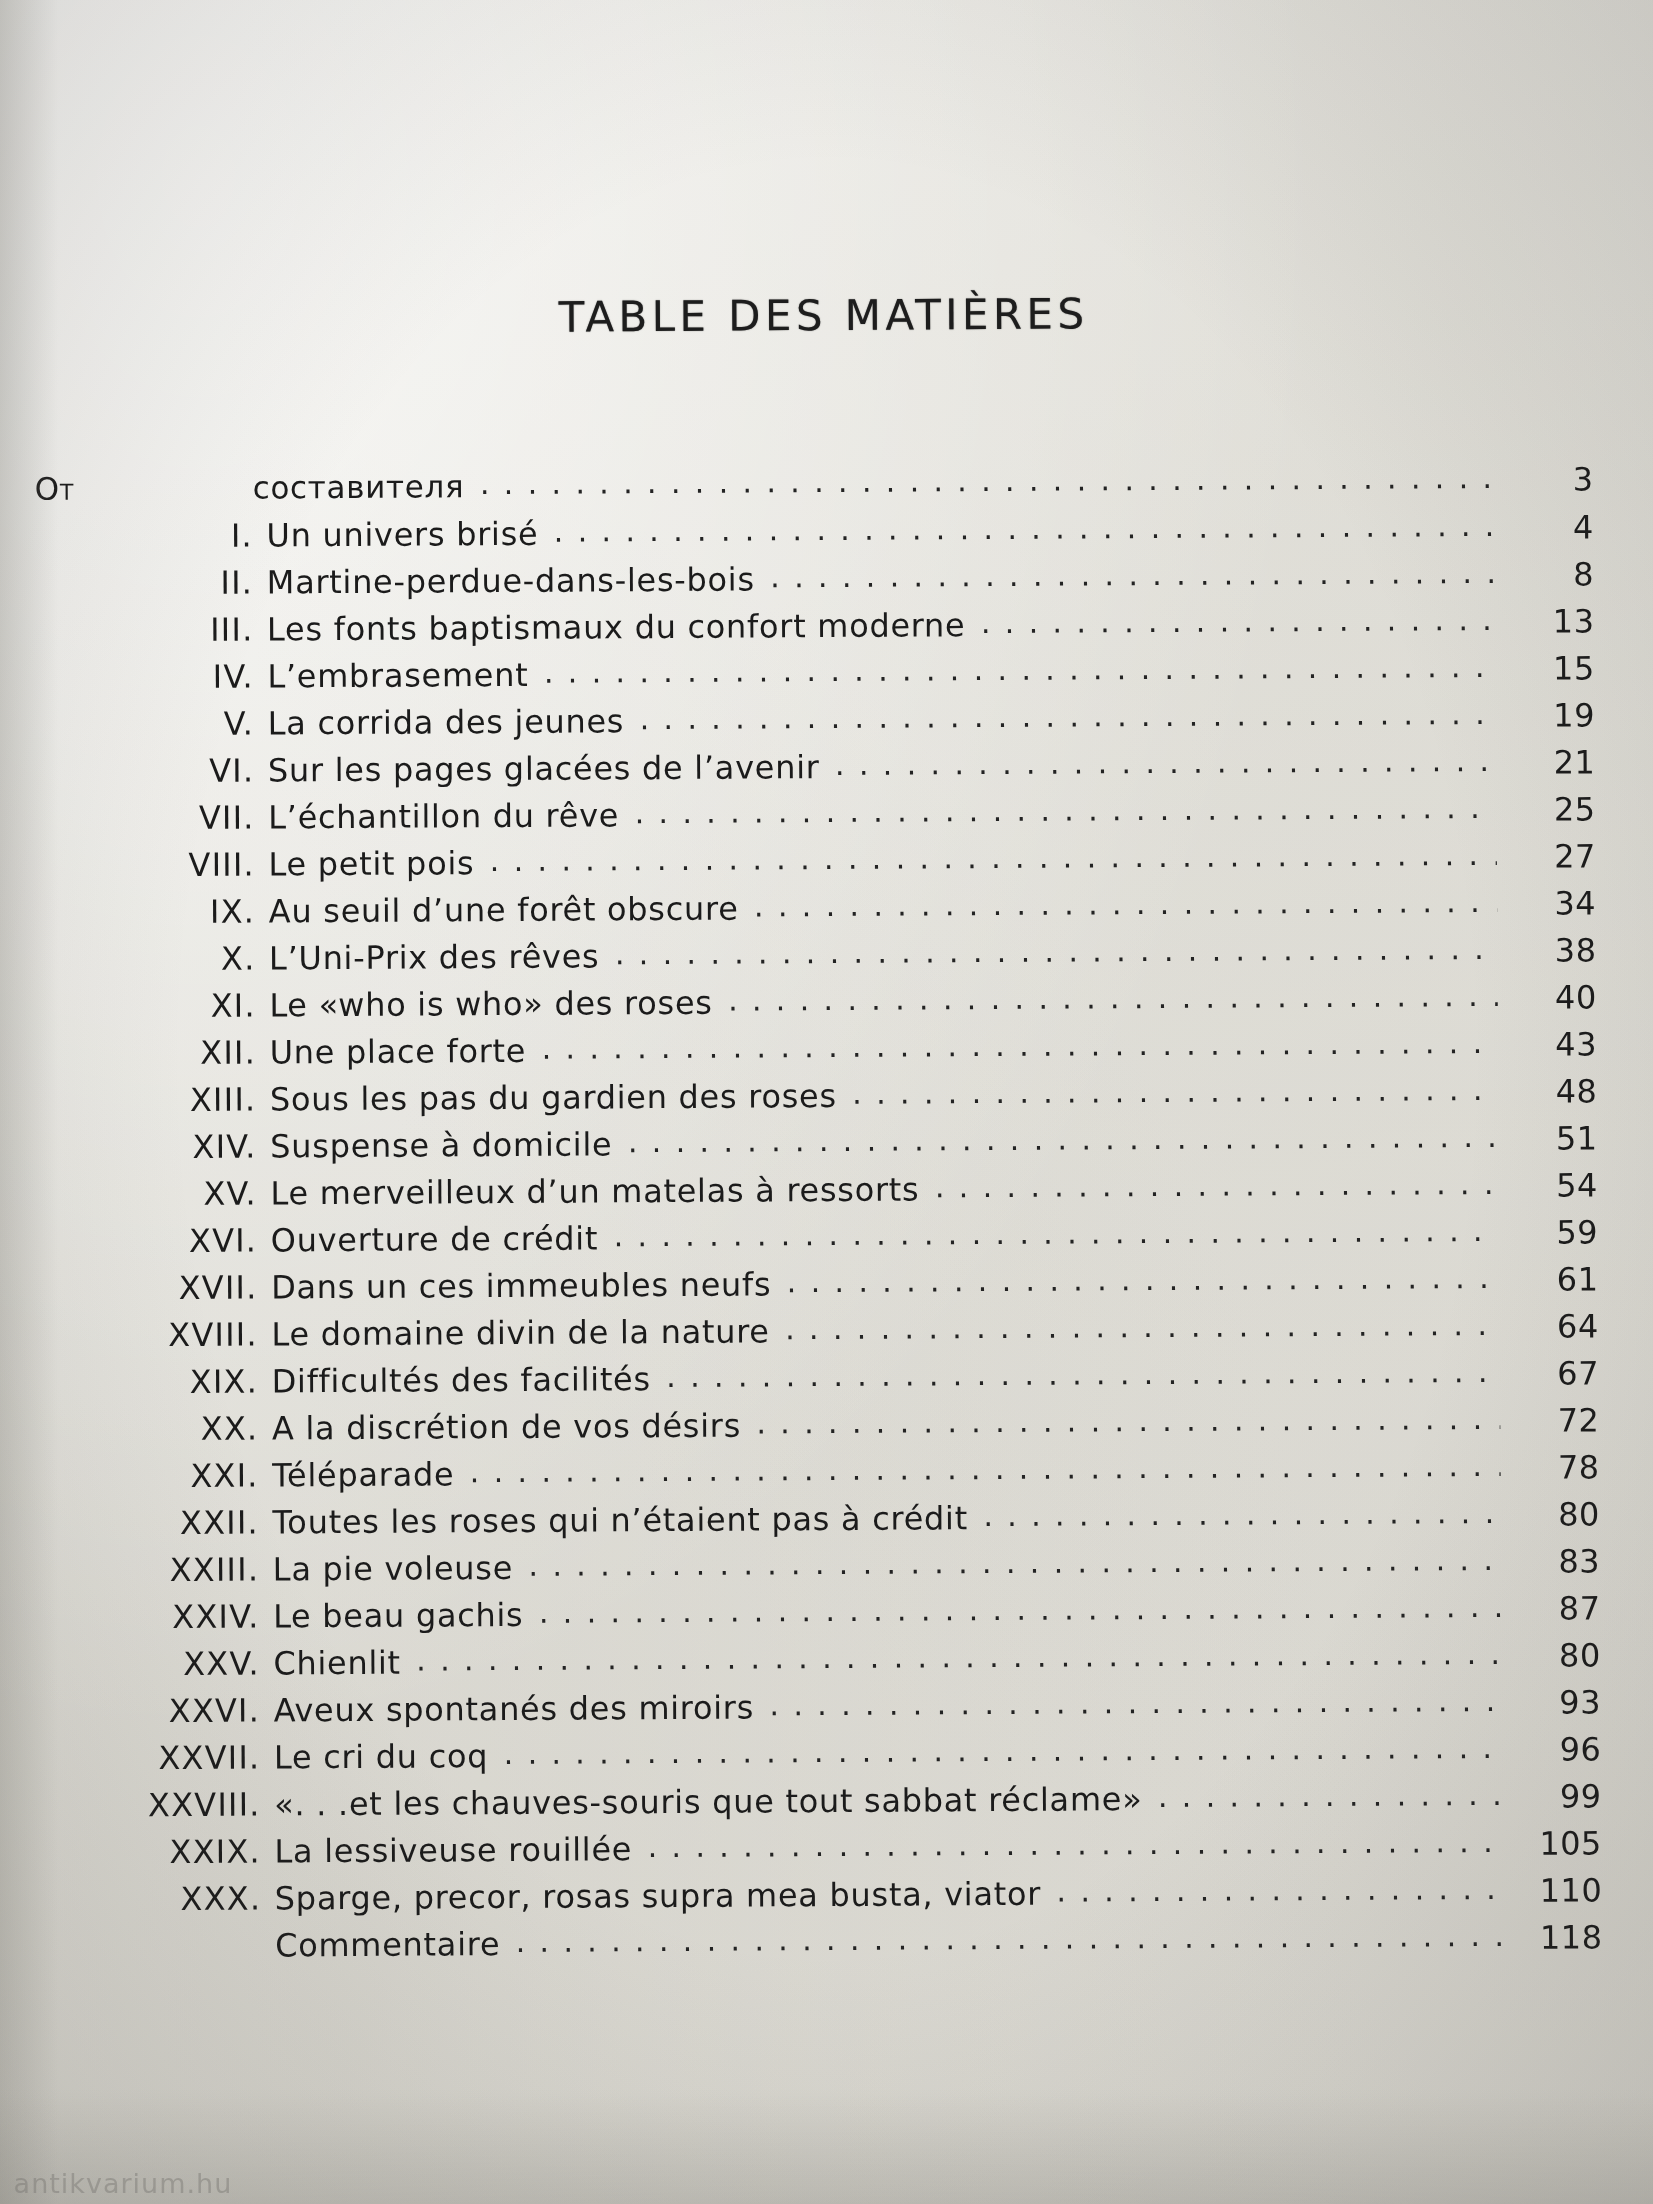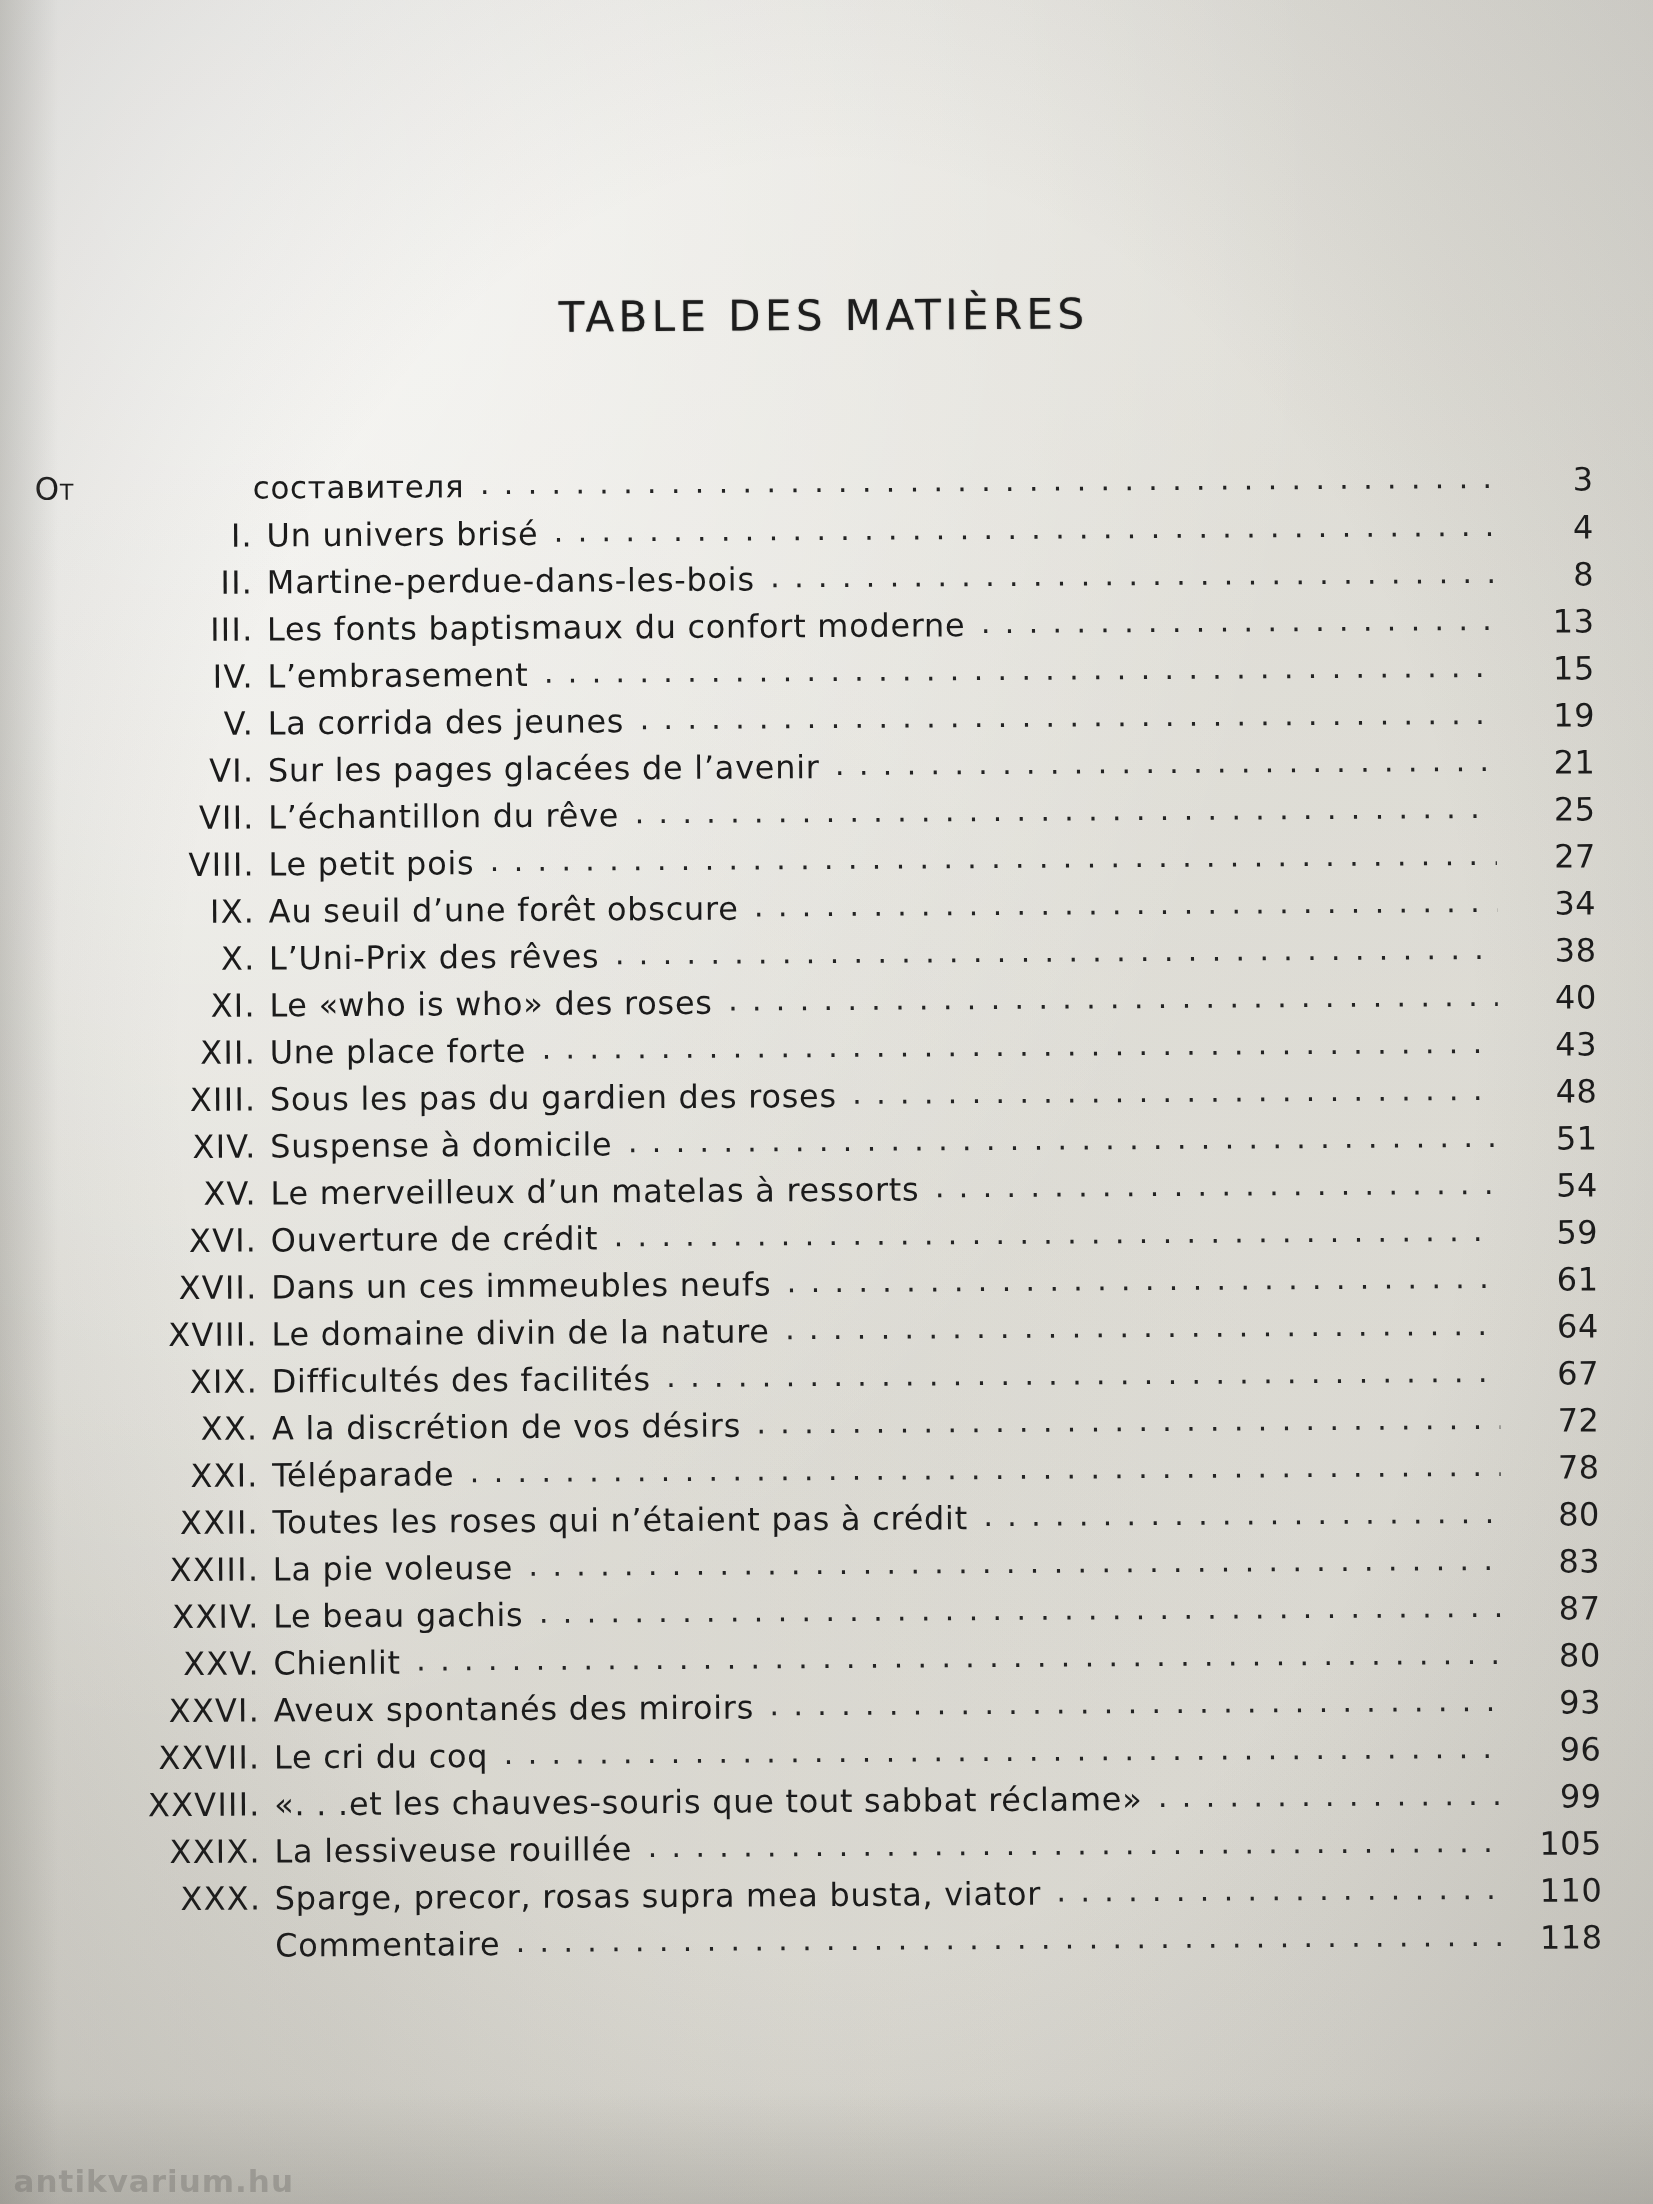--- a/index.html
+++ b/index.html
@@ -126,25 +126,24 @@
   .edge-shadow-bottom {
     position: absolute;
     left: 0; right: 0; bottom: 0; height: 116px;
     background: linear-gradient(0deg, rgba(120,118,110,0.25), rgba(120,118,110,0));
     pointer-events: none;
   }
   .watermark {
     position: absolute;
     left: 13.6px;
     bottom: 5.8px;
-    font-size: 31px;
+    font-size: 27px;
     color: rgba(120,118,112,0.45);
     letter-spacing: 1px;
     font-family: "DejaVu Sans", sans-serif;
-    font-weight: bold;
   }
 </style>
 </head>
 <body>
 
 <div class="paper-texture"></div>
 
 <div class="skew-wrap">
   <div class="page">
 

